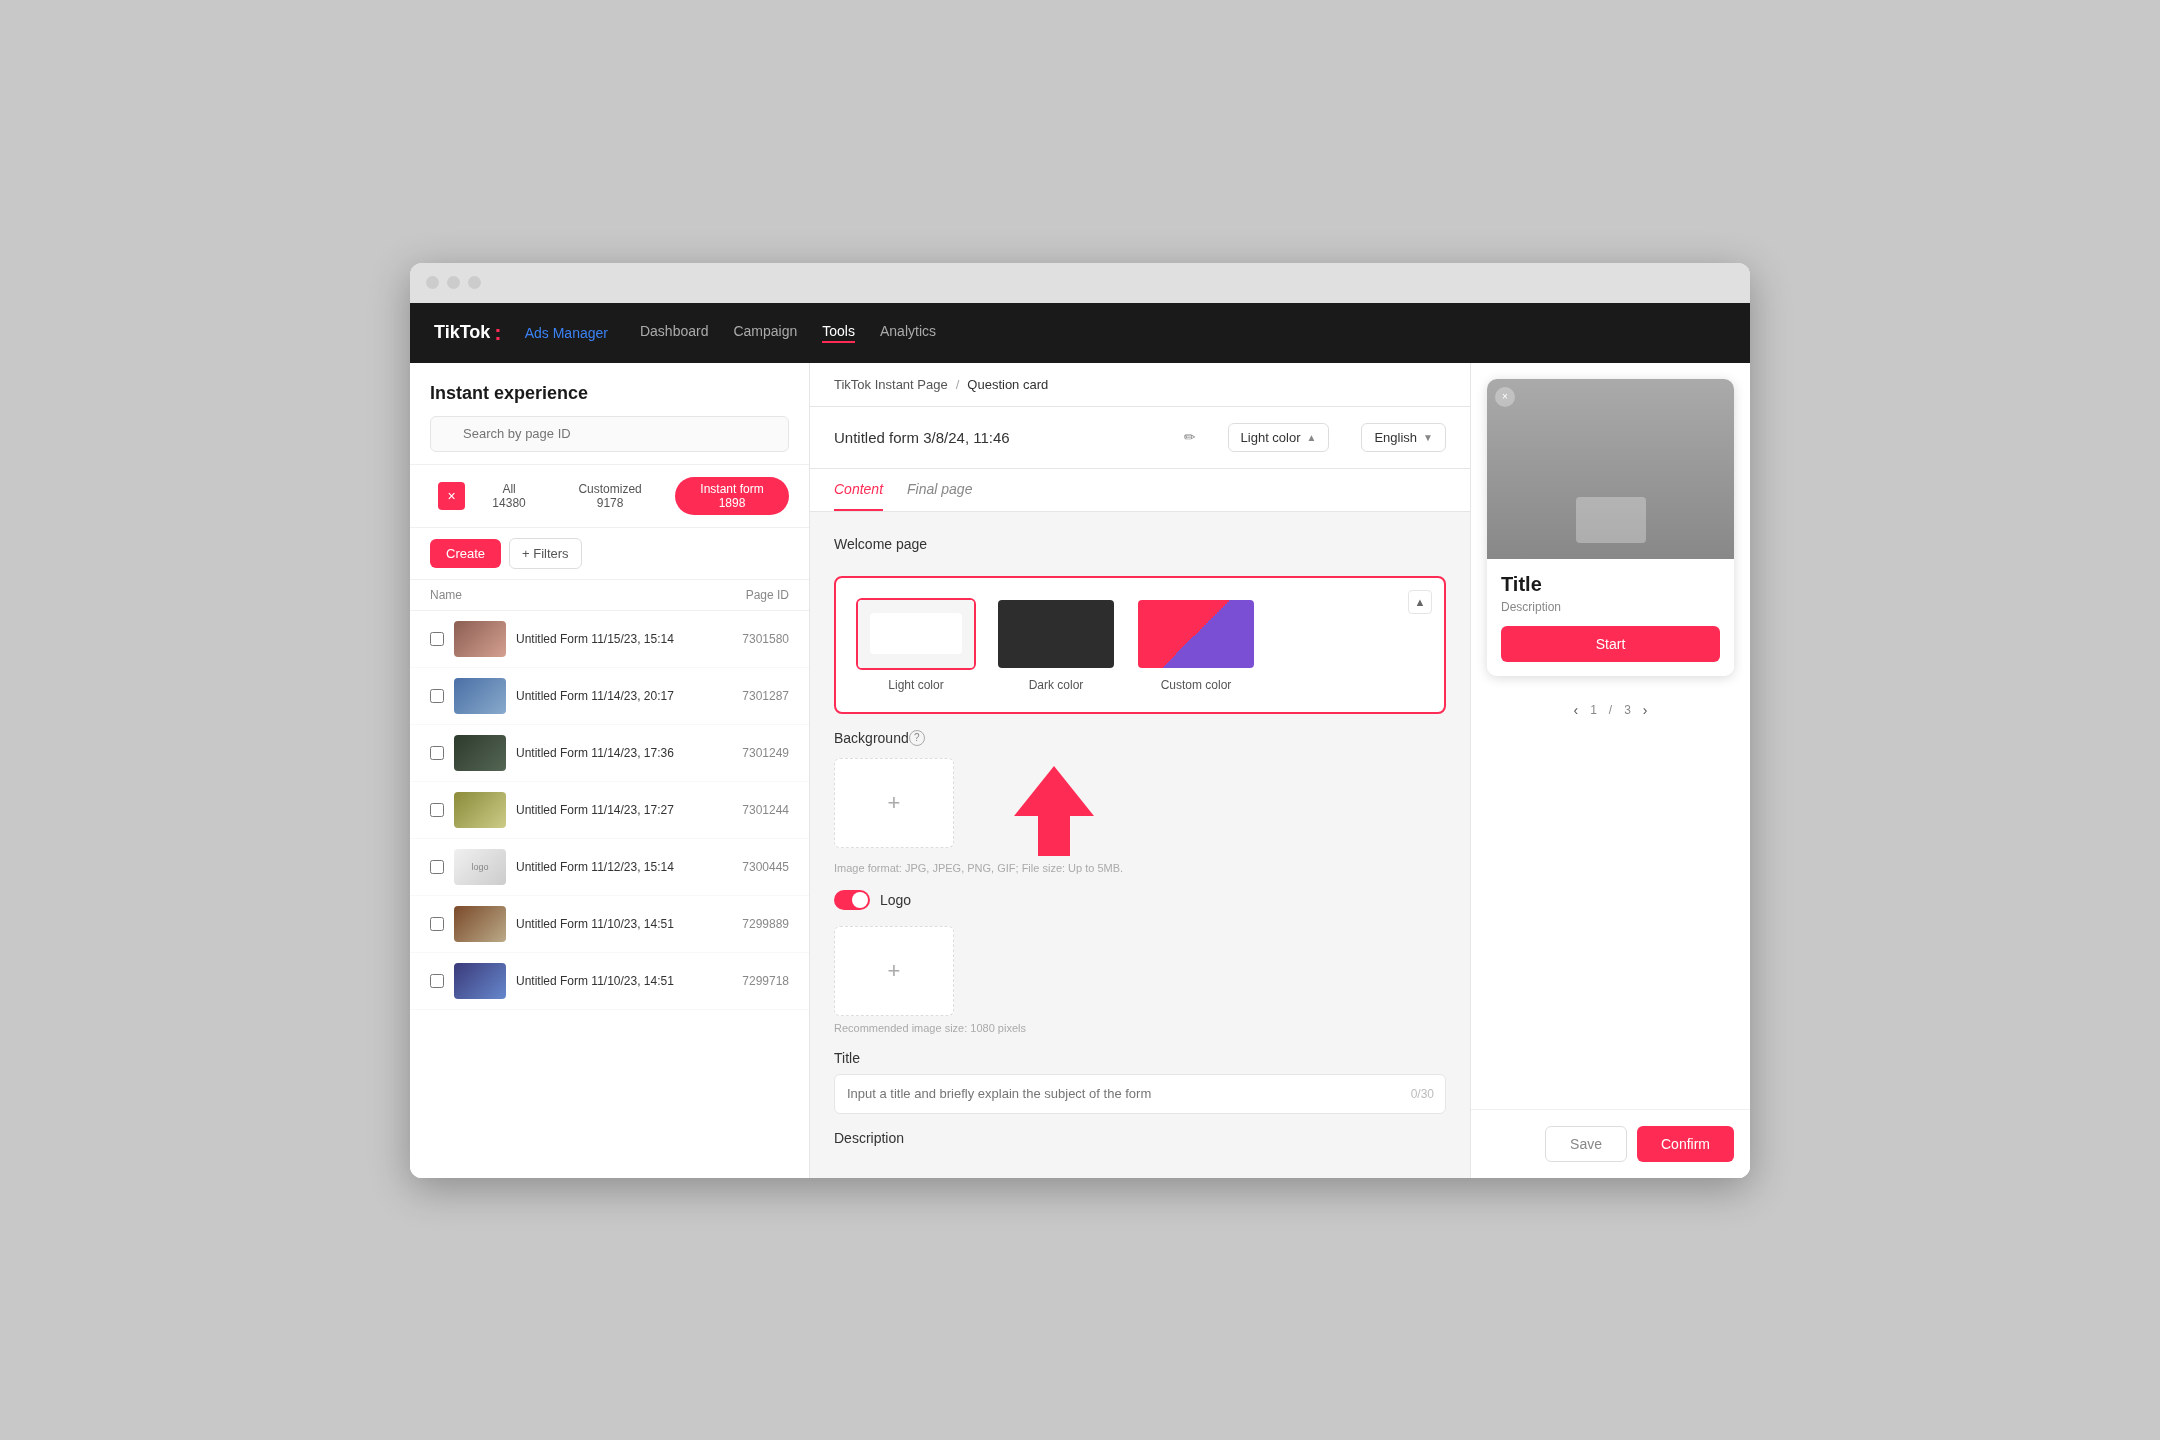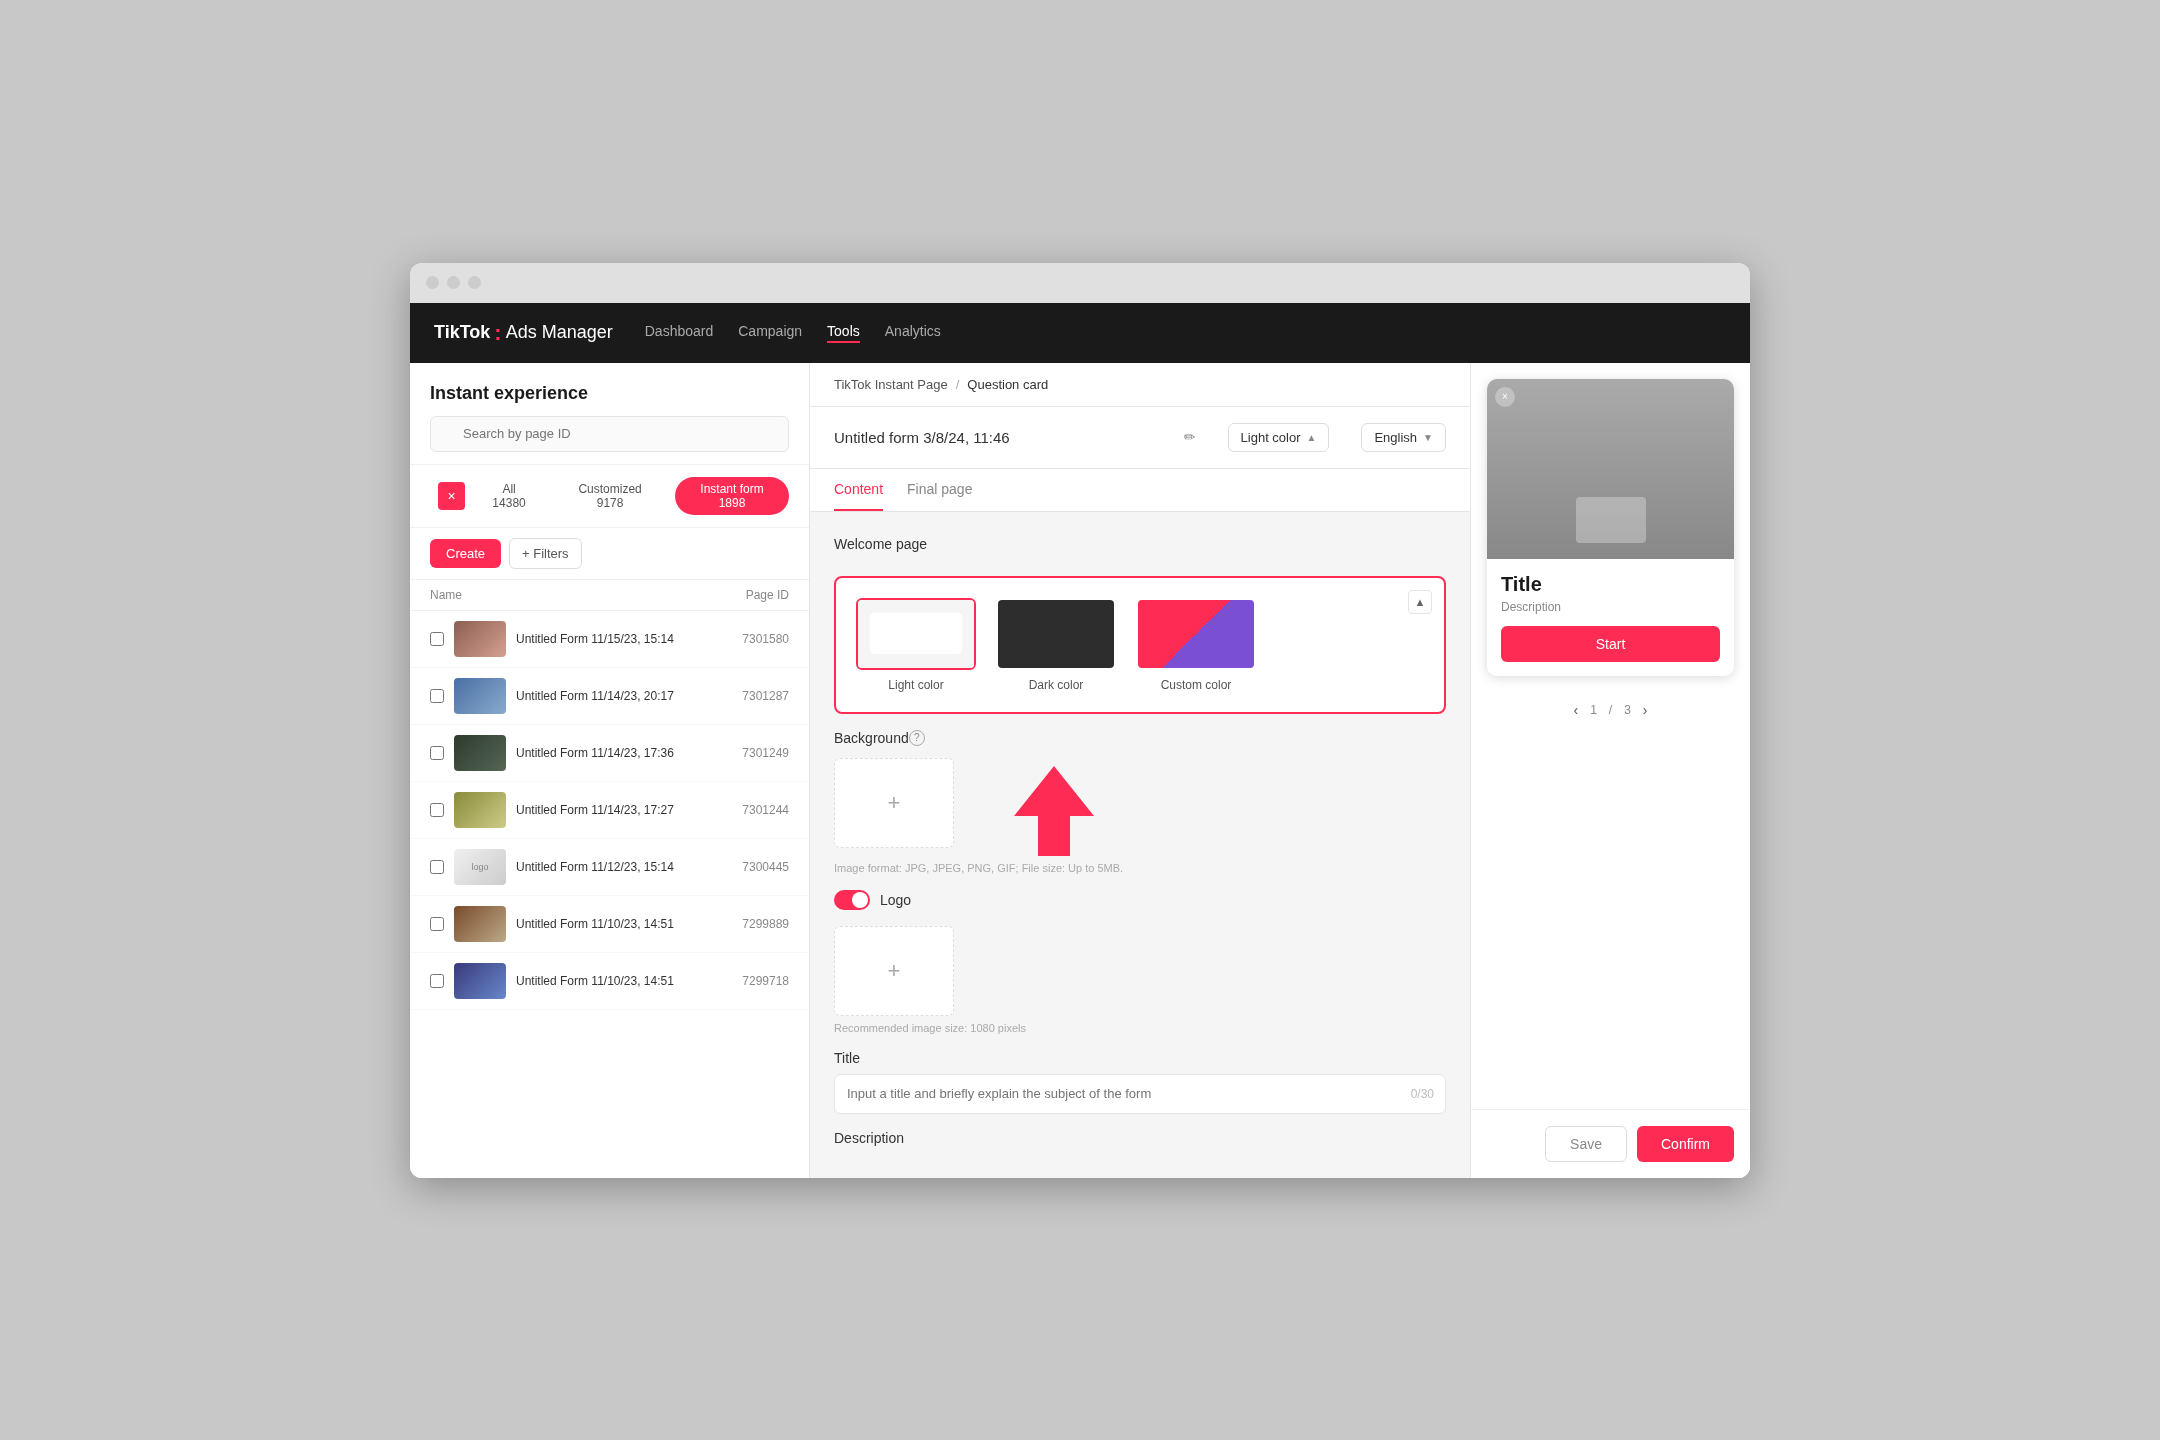--- a/index.html
+++ b/index.html
@@ -44,21 +44,21 @@
     }
     .brand {
       color: white;
       font-weight: bold;
       font-size: 18px;
       display: flex;
       align-items: center;
       gap: 4px;
     }
     .brand-dot { color: #fe2c55; font-size: 22px; }
-    .brand-sub { color: #ffffff; font-size: 18px; font-weight: 400; margin-left: 0; }
+    .brand-sub { color: #3b82f6; font-size: 14px; font-weight: 400; margin-left: 19px; }
     .nav-items {
       display: flex;
       gap: 25px;
       list-style: none;
     }
     .nav-item {
       color: #aaa;
       font-size: 14px;
       cursor: pointer;
       padding-bottom: 2px;
@@ -258,20 +258,21 @@
       border-bottom: 1px solid #e5e5e5;
       display: flex;
       gap: 24px;
     }
     .form-tab {
       padding: 12px 0;
       font-size: 14px;
       color: #888;
       cursor: pointer;
       border-bottom: 2px solid transparent;
+      font-style: italic;
     }
     .form-tab.active {
       color: #fe2c55;
       border-bottom: 2px solid #fe2c55;
       font-weight: 500;
     }
     .form-content {
       padding: 24px;
       background: #f5f5f5;
     }

